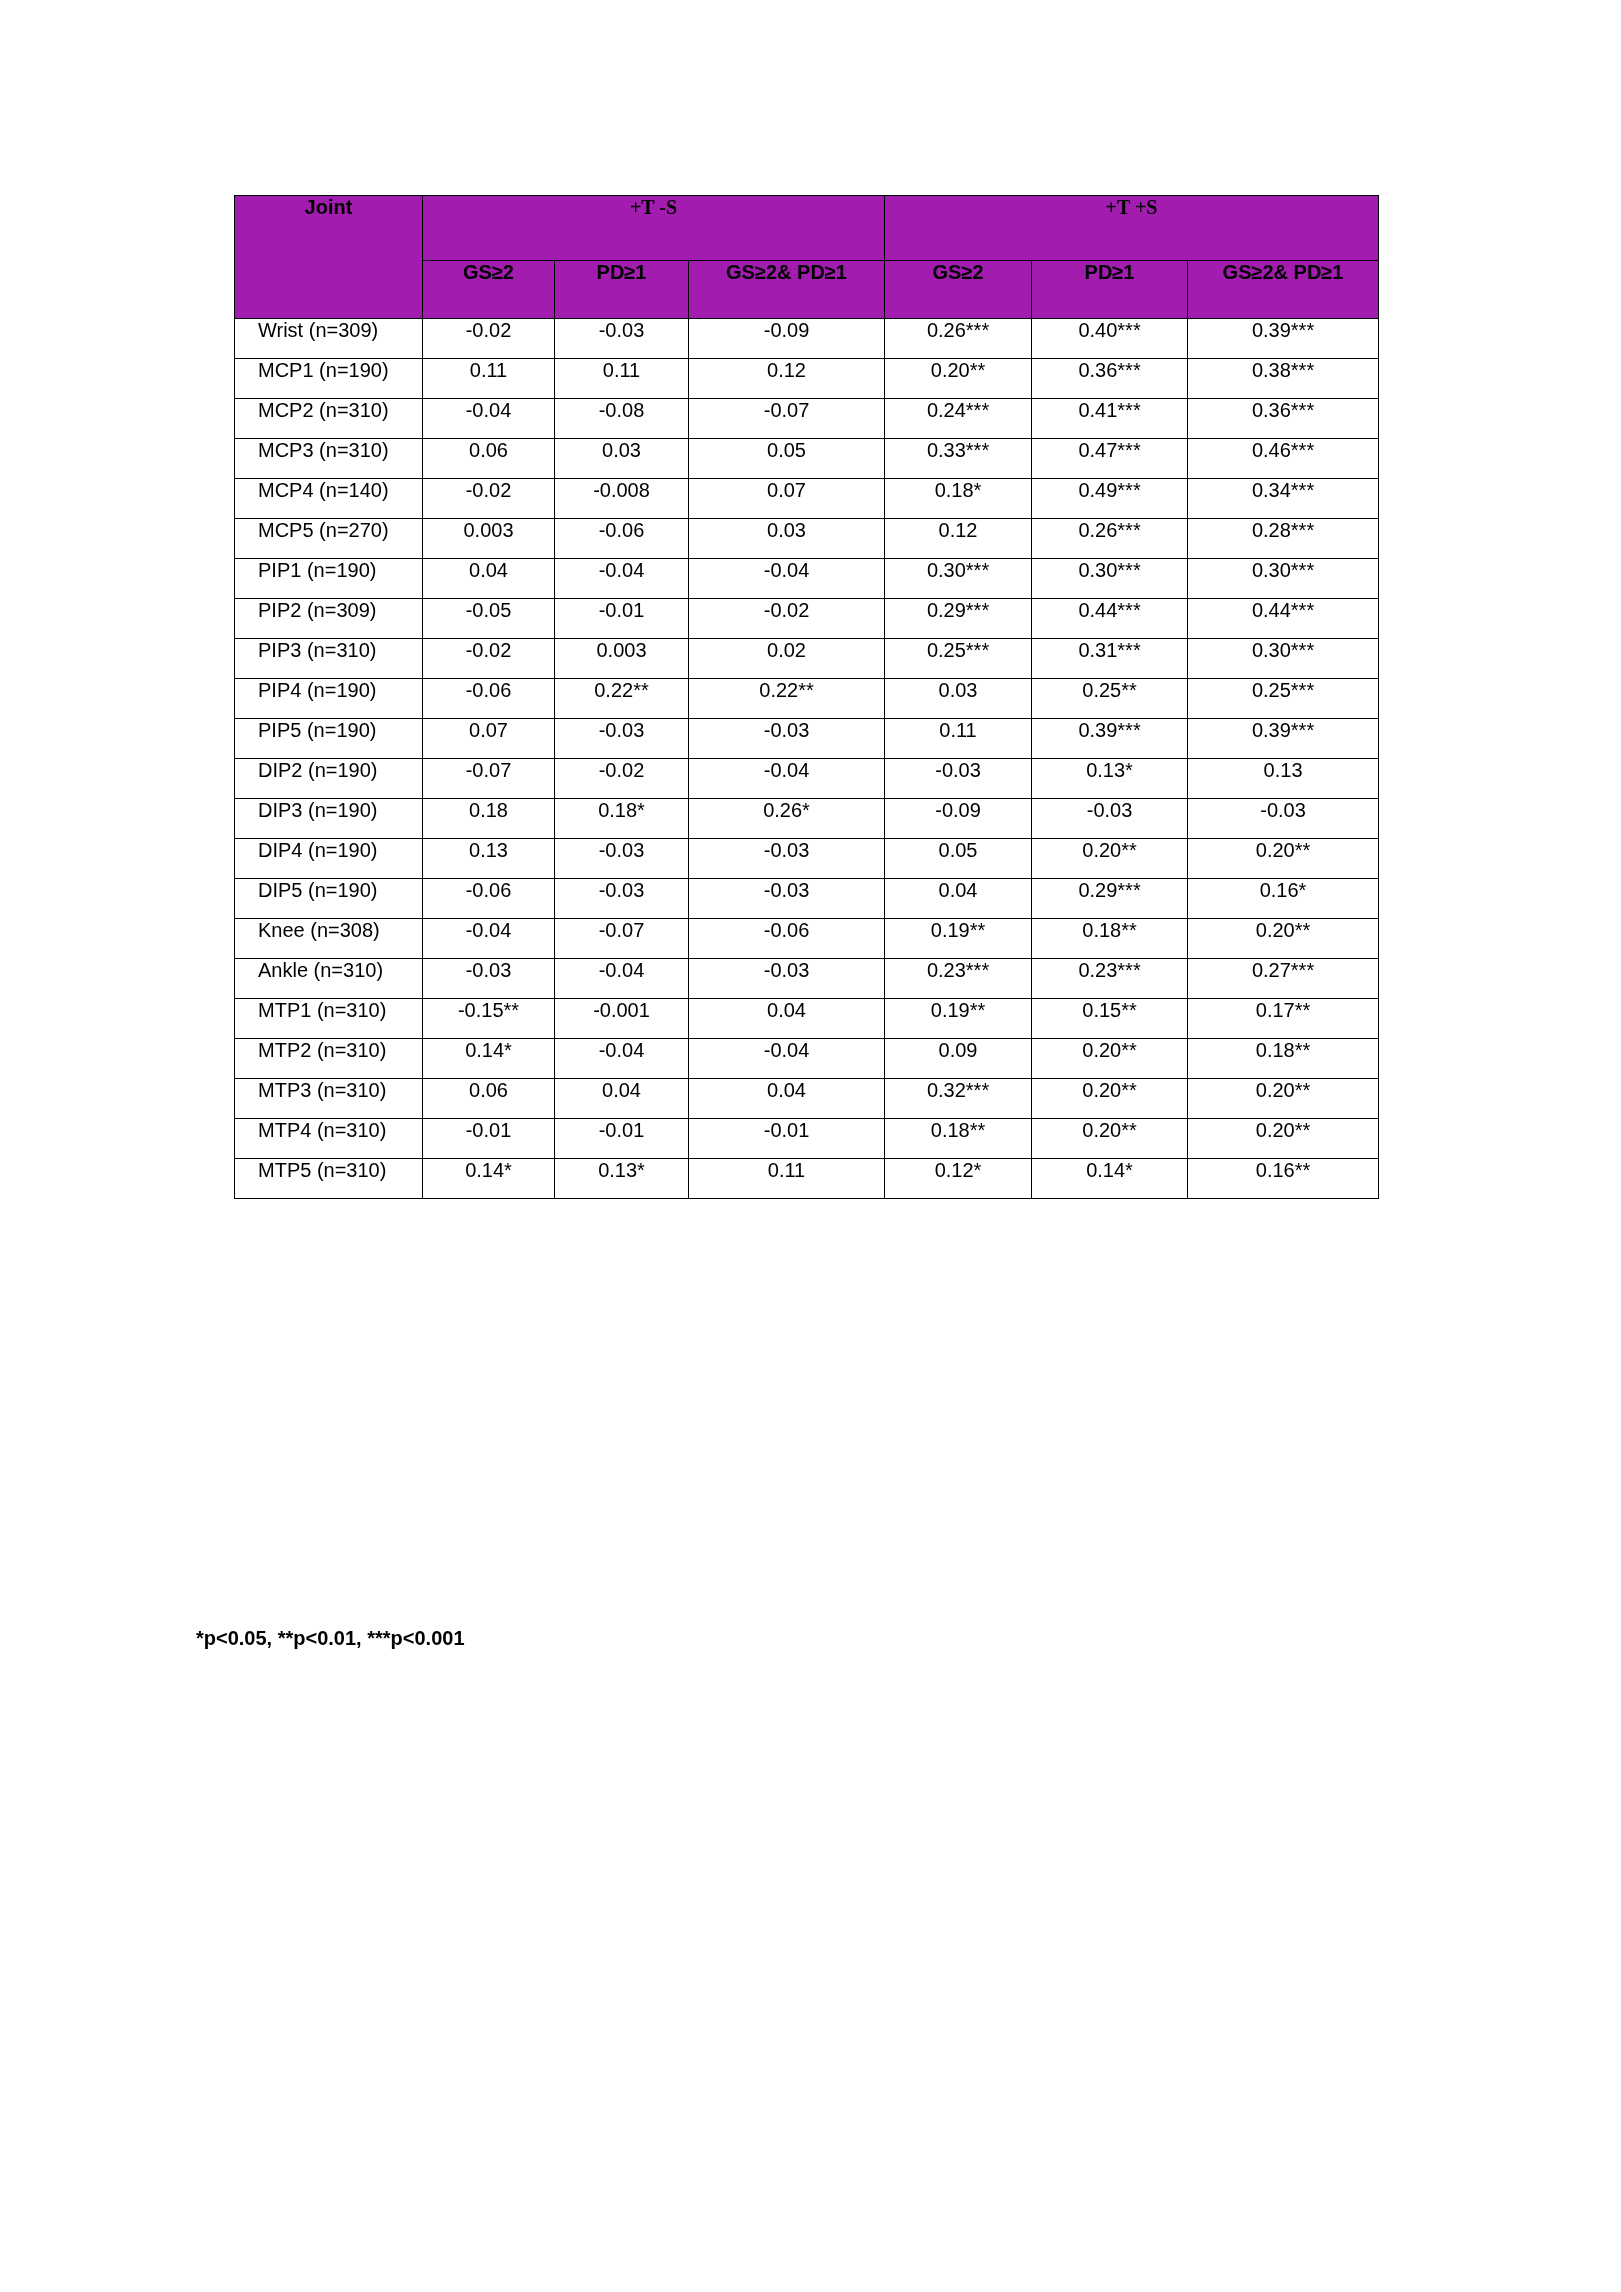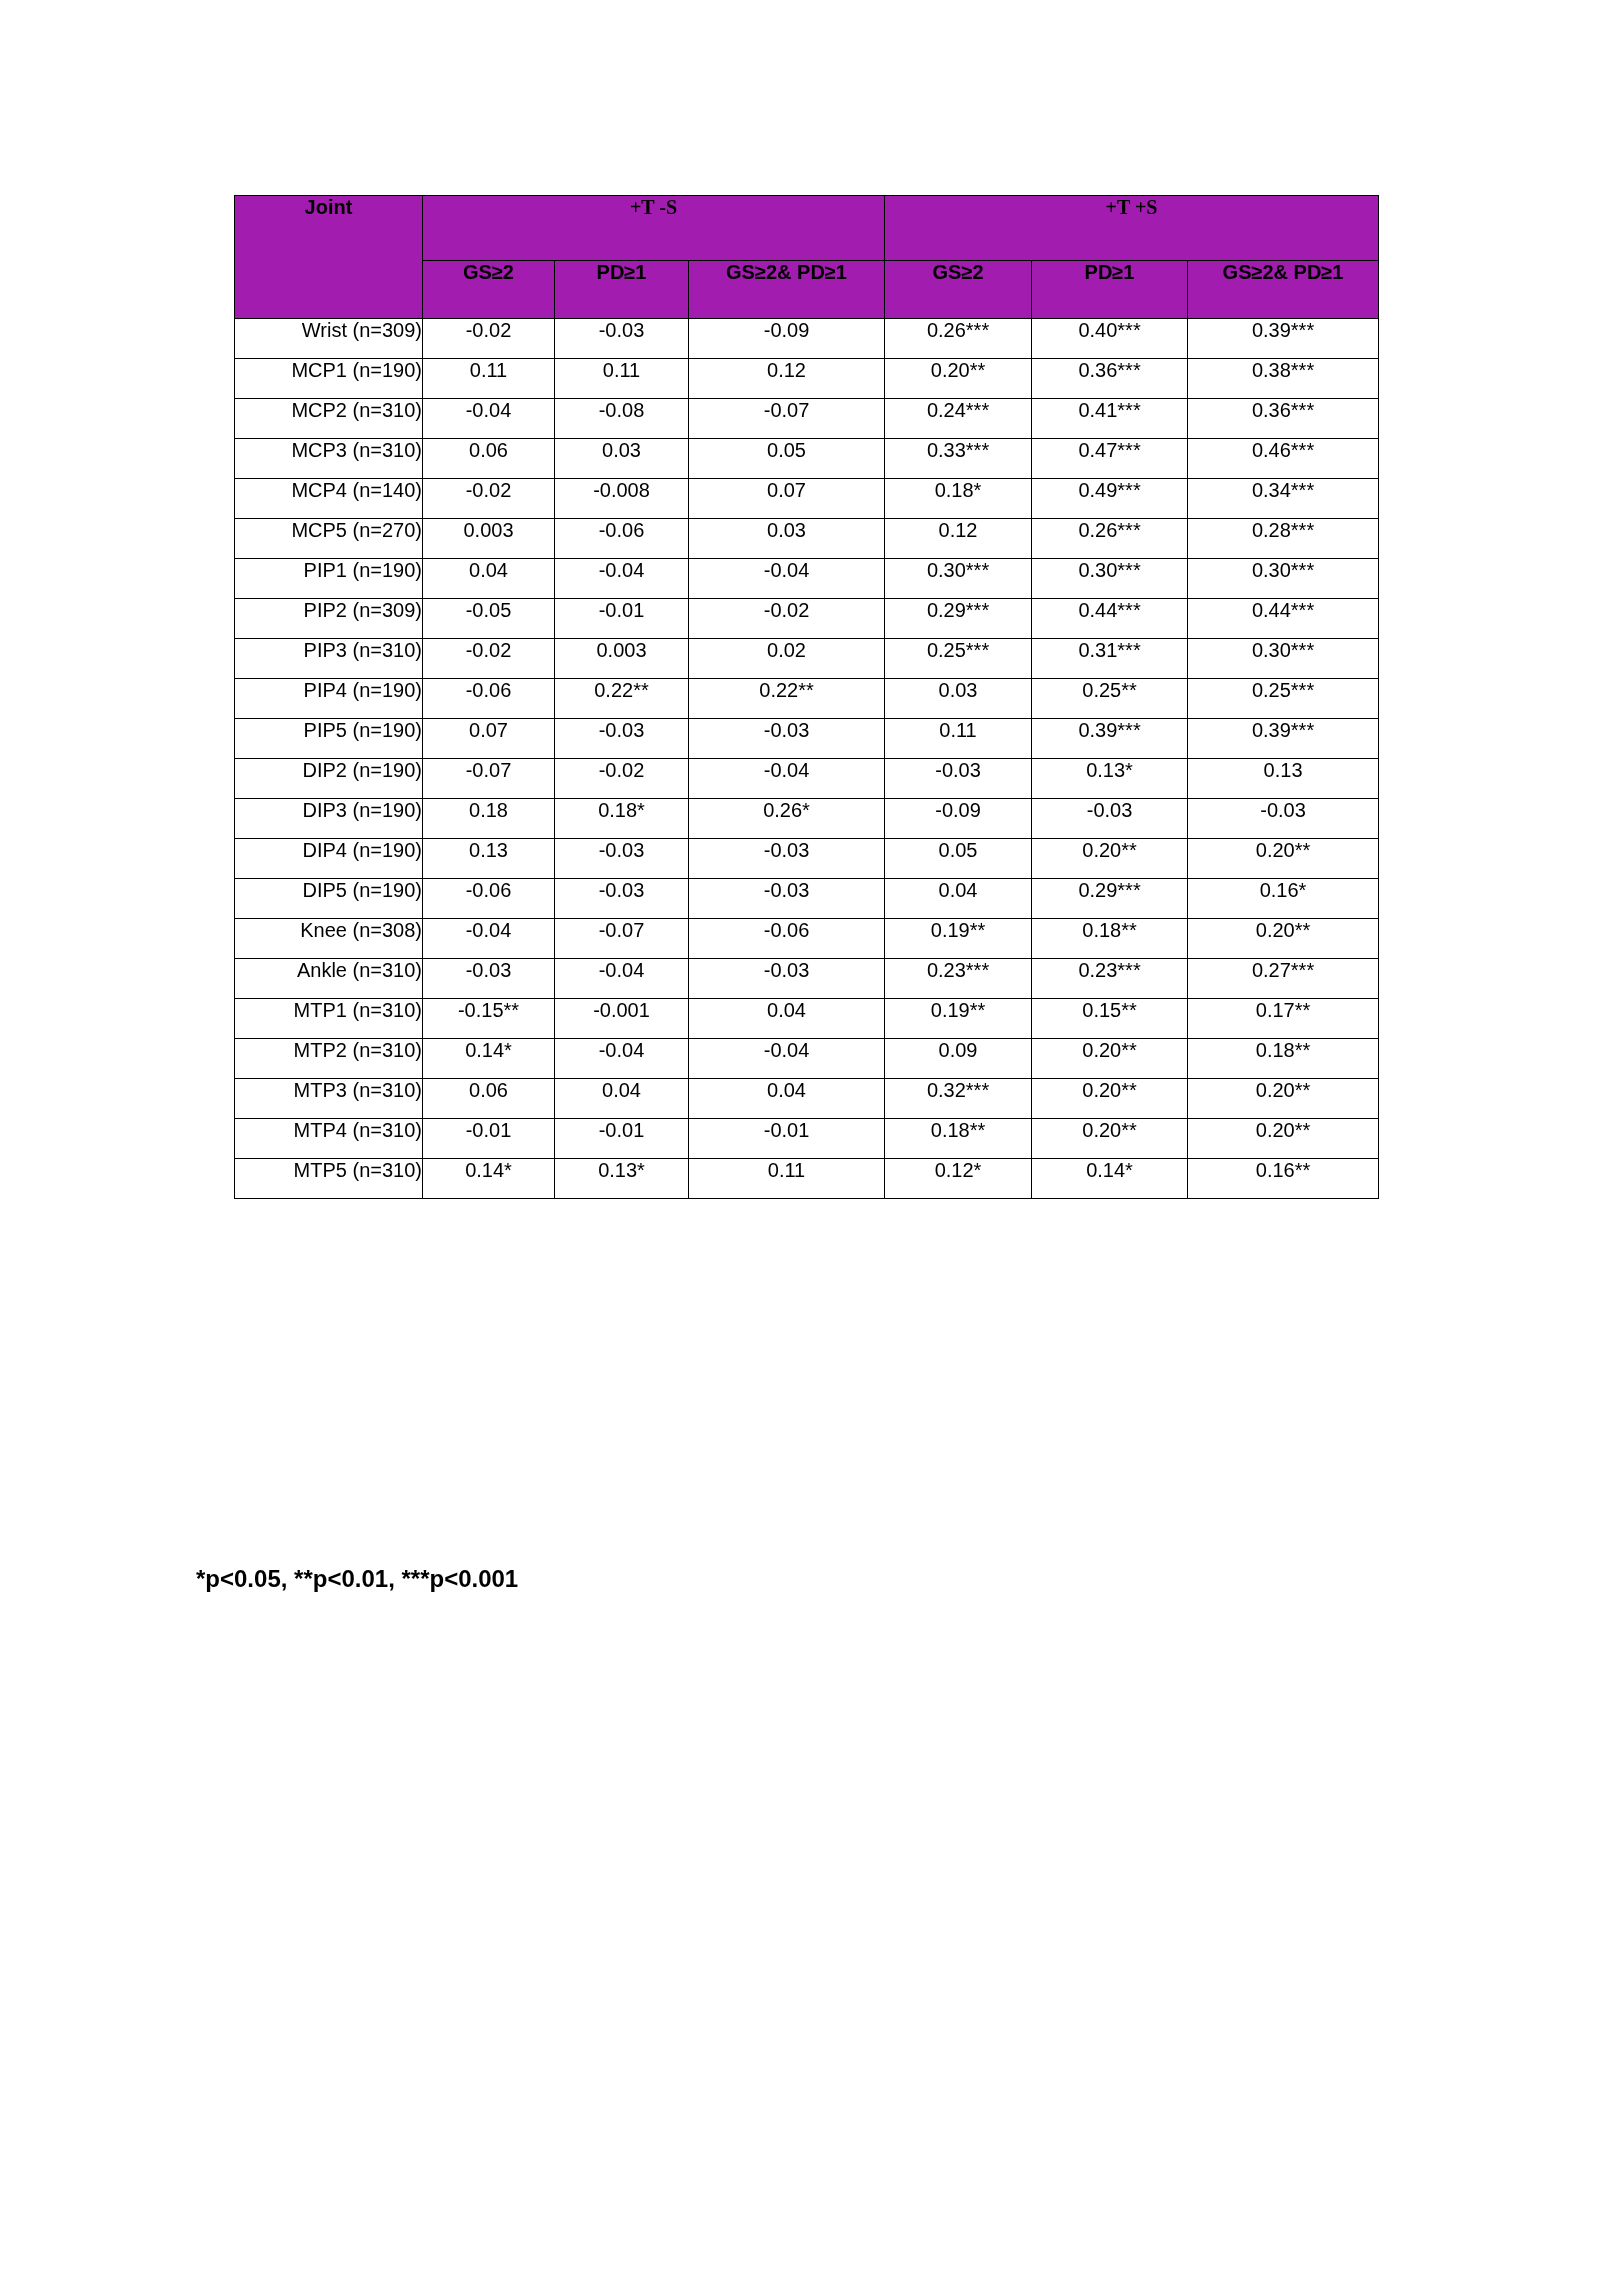--- a/index.html
+++ b/index.html
@@ -79,29 +79,29 @@
   }
 
   
   tbody td {
     height: 40px;
     font-weight: normal;
     padding-top: 6.9px;
     box-sizing: border-box;
   }
   tbody td.joint-cell {
-    text-align: right;
-    padding-left: 16px;
+    text-align: left;
+    padding-left: 23px;
   }
 
   #footnote {
     position: absolute;
     left: 196px;
-    top: 1565px;
-    font-size: 24px;
+    top: 1627px;
+    font-size: 20px;
     font-weight: bold;
     font-family: "Liberation Sans", sans-serif;
     white-space: nowrap;
   }
 </style>
 </head>
 <body>
 
 <div id="page">
 

